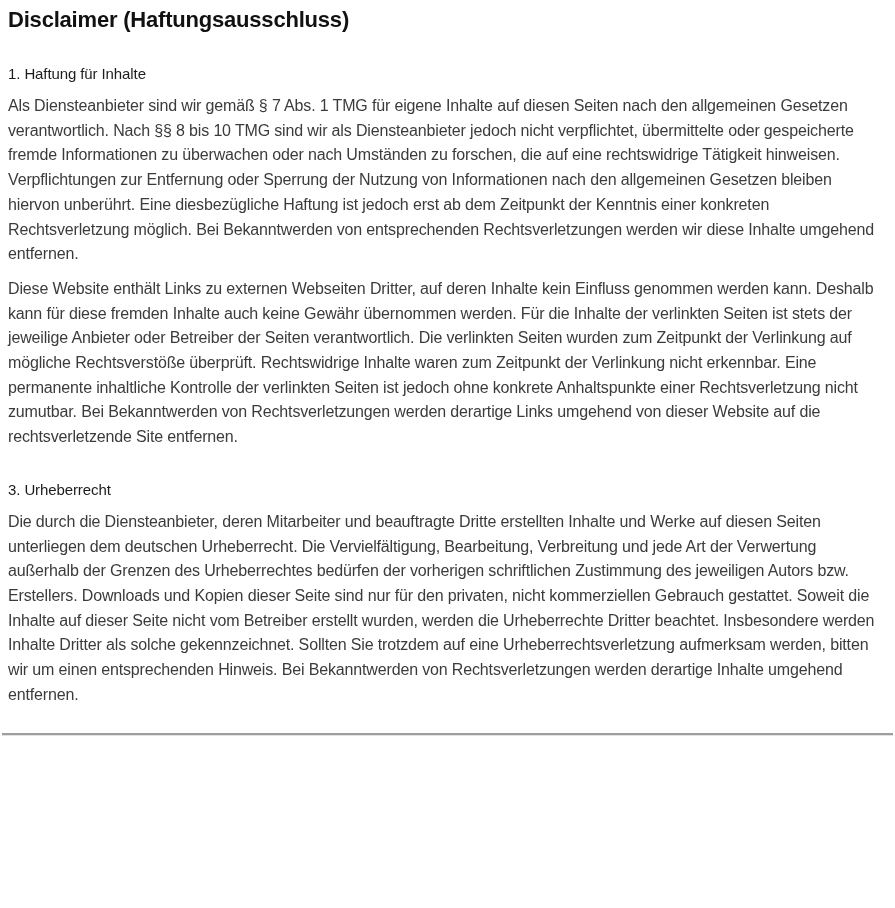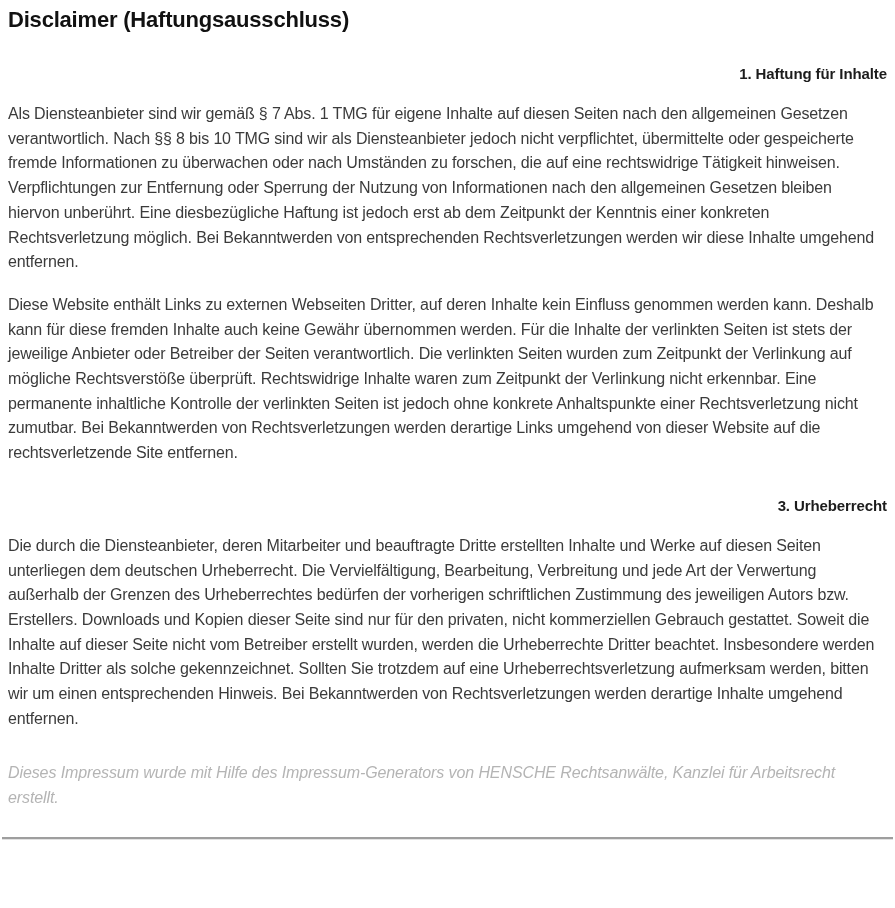--- a/index.html
+++ b/index.html
@@ -27,27 +27,26 @@
     font-size: 22px;
     line-height: 28px;
     font-weight: 700;
     color: #111111;
     letter-spacing: -0.2px;
   }
   .section-heading {
     margin: 30px 0 0 0;
     font-size: 15px;
     line-height: 20px;
-    font-weight: 700;
+    font-weight: 400;
     color: #1c1c1c;
     letter-spacing: -0.1px;
-    text-align: right;
   }
   .section-body {
-    margin: 18px 0 0 0;
+    margin: 10px 0 0 0;
     font-size: 16px;
     line-height: 24.7px;
     font-weight: 400;
     color: #3b3b3b;
     letter-spacing: -0.15px;
   }
   .footer-note {
     margin: 30px 0 0 0;
     font-size: 16px;
     line-height: 24.7px;
@@ -77,17 +76,16 @@
 
   <section>
     <p class="section-body">Diese Website enthält Links zu externen Webseiten Dritter, auf deren Inhalte kein Einfluss genommen werden kann. Deshalb kann für diese fremden Inhalte auch keine Gewähr übernommen werden. Für die Inhalte der verlinkten Seiten ist stets der jeweilige Anbieter oder Betreiber der Seiten verantwortlich. Die verlinkten Seiten wurden zum Zeitpunkt der Verlinkung auf mögliche Rechtsverstöße überprüft. Rechtswidrige Inhalte waren zum Zeitpunkt der Verlinkung nicht erkennbar. Eine permanente inhaltliche Kontrolle der verlinkten Seiten ist jedoch ohne konkrete Anhaltspunkte einer Rechtsverletzung nicht zumutbar. Bei Bekanntwerden von Rechtsverletzungen werden derartige Links umgehend von dieser Website auf die rechtsverletzende Site entfernen.</p>
   </section>
 
   <section>
     <h2 class="section-heading">3. Urheberrecht</h2>
     <p class="section-body">Die durch die Diensteanbieter, deren Mitarbeiter und beauftragte Dritte erstellten Inhalte und Werke auf diesen Seiten unterliegen dem deutschen Urheberrecht. Die Vervielfältigung, Bearbeitung, Verbreitung und jede Art der Verwertung außerhalb der Grenzen des Urheberrechtes bedürfen der vorherigen schriftlichen Zustimmung des jeweiligen Autors bzw. Erstellers. Downloads und Kopien dieser Seite sind nur für den privaten, nicht kommerziellen Gebrauch gestattet. Soweit die Inhalte auf dieser Seite nicht vom Betreiber erstellt wurden, werden die Urheberrechte Dritter beachtet. Insbesondere werden Inhalte Dritter als solche gekennzeichnet. Sollten Sie trotzdem auf eine Urheberrechtsverletzung aufmerksam werden, bitten wir um einen entsprechenden Hinweis. Bei Bekanntwerden von Rechtsverletzungen werden derartige Inhalte umgehend entfernen.</p>
   </section>
 
-  <p class="footer-note">Dieses Impressum wurde mit Hilfe des Impressum-Generators von HENSCHE Rechtsanwälte, Kanzlei für Arbeitsrecht erstellt.</p>
 
   <hr class="bottom-divider">
 
 </div>
 
 </body></html>

